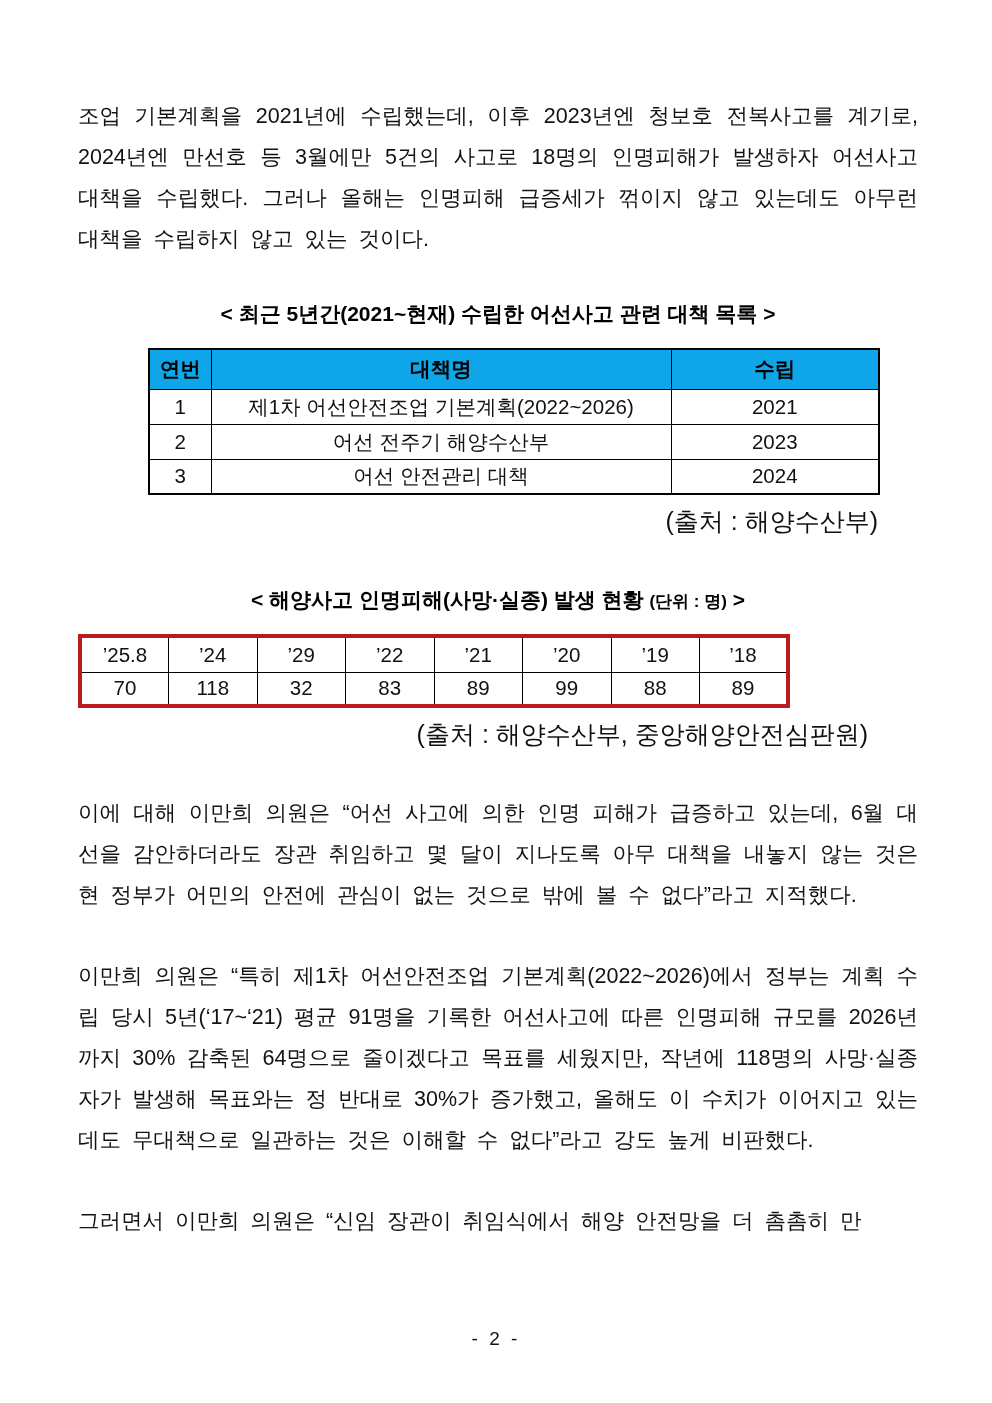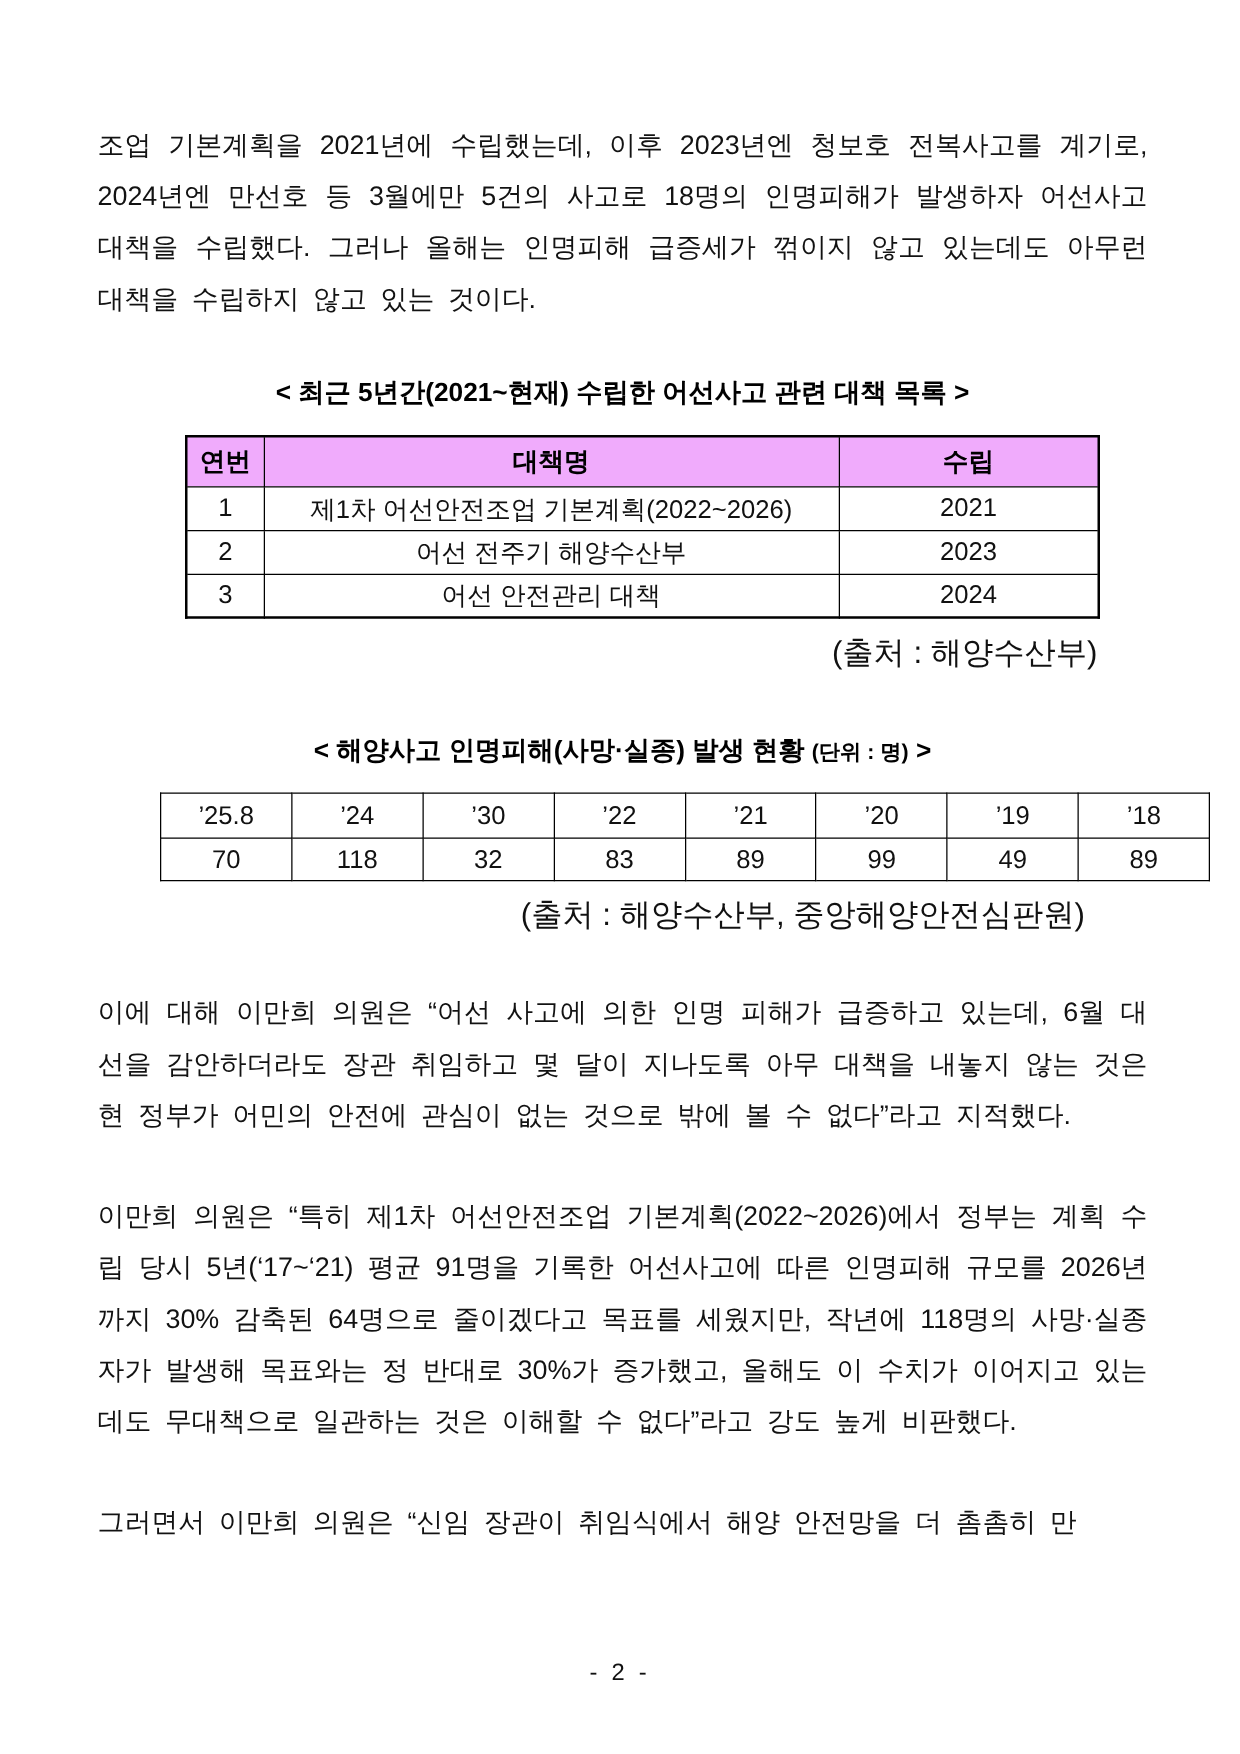--- a/index.html
+++ b/index.html
@@ -41,36 +41,35 @@
     width: 730px;
     margin-left: 70px;
     border: 2px solid #000;
   }
   .table1 th, .table1 td {
     border: 1px solid #000;
     text-align: center;
     vertical-align: middle;
     font-size: 20.5px;
   }
-  .table1 th { height: 40px; font-weight: bold; background: #f0abfc; }
+  .table1 th { height: 40px; font-weight: bold; background: #0ea5e9; }
   .table1 td { height: 35px; font-weight: normal; color: #111; }
 
   .source {
     font-size: 25px;
     color: #111;
     text-align: right;
     margin-top: 10px;
   }
   .source1 { width: 800px; }
   .source2 { width: 790px; }
 
   .table2 {
-    width: 840px;
-    margin-left: 50px;
-    border: 1px solid #b91c1c;
+    width: 712px;
+    border: 4px solid #b91c1c;
   }
   .table2 td {
     border: 1px solid #000;
     text-align: center;
     vertical-align: middle;
     font-size: 20.5px;
     color: #111;
   }
   .table2 .yr-row td { height: 36px; }
   .table2 .val-row td { height: 34px; }
@@ -137,35 +136,35 @@
     <span>&lt; 해양사고 인명피해(사망·실종) 발생 현황</span>
     <span class="unit">(단위 : 명)</span>
     <span>&gt;</span>
   </div>
 
   <table class="table2">
     <tbody>
       <tr class="yr-row">
         <td>’25.8</td>
         <td>’24</td>
-        <td>’30</td>
+        <td>’29</td>
         <td>’22</td>
         <td>’21</td>
         <td>’20</td>
         <td>’19</td>
         <td>’18</td>
       </tr>
       <tr class="val-row">
         <td>70</td>
         <td>118</td>
         <td>32</td>
         <td>83</td>
         <td>89</td>
         <td>99</td>
-        <td>49</td>
+        <td>88</td>
         <td>89</td>
       </tr>
     </tbody>
   </table>
 
   <div class="source source2">(출처 : 해양수산부, 중앙해양안전심판원)</div>
 
   <div style="height:42px"></div>
 
   <p class="para">이에 대해 이만희 의원은 “어선 사고에 의한 인명 피해가 급증하고 있는데, 6월 대선을 감안하더라도 장관 취임하고 몇 달이 지나도록 아무 대책을 내놓지 않는 것은 현 정부가 어민의 안전에 관심이 없는 것으로 밖에 볼 수 없다”라고 지적했다.</p>

